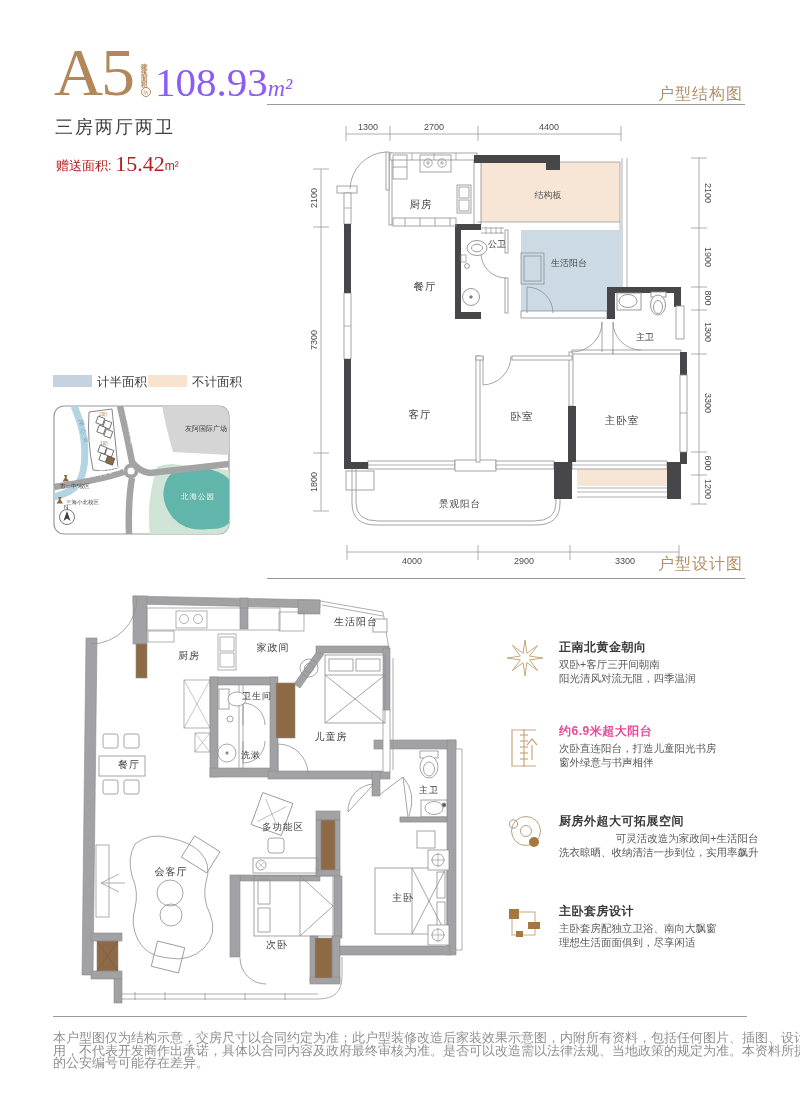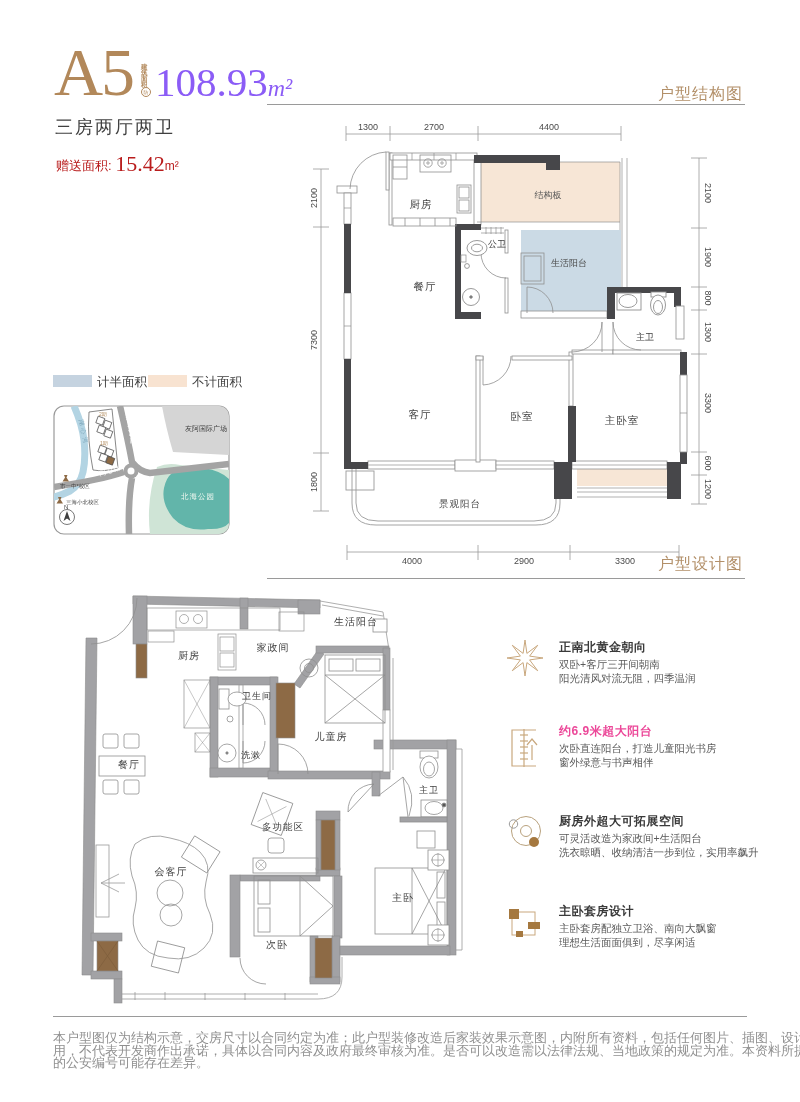--- a/index.html
+++ b/index.html
@@ -499,21 +499,21 @@
 <div class="abs" style="left:559px;top:641px;">
 <div style="font-size:12px;font-weight:bold;color:#3a3a3a;letter-spacing:0.5px;line-height:13px;">正南北黄金朝向</div>
 <div style="font-size:10.5px;color:#5a5a5a;margin-top:3px;line-height:14px;white-space:nowrap;">双卧+客厅三开间朝南<br>阳光清风对流无阻，四季温润</div>
 </div>
 <div class="abs" style="left:559px;top:725px;">
 <div style="font-size:12px;font-weight:bold;color:#ec4899;letter-spacing:0.5px;line-height:13px;">约6.9米超大阳台</div>
 <div style="font-size:10.5px;color:#5a5a5a;margin-top:3px;line-height:14px;white-space:nowrap;">次卧直连阳台，打造儿童阳光书房<br>窗外绿意与书声相伴</div>
 </div>
 <div class="abs" style="left:559px;top:815px;">
 <div style="font-size:12px;font-weight:bold;color:#3a3a3a;letter-spacing:0.5px;line-height:13px;">厨房外超大可拓展空间</div>
-<div style="font-size:10.5px;color:#5a5a5a;margin-top:3px;line-height:14px;white-space:nowrap;">可灵活改造为家政间+生活阳台<br>洗衣晾晒、收纳清洁一步到位，实用率飙升</div>
+<div style="font-size:10.5px;color:#5a5a5a;margin-top:3px;line-height:14px;white-space:nowrap;text-align:right;">可灵活改造为家政间+生活阳台<br>洗衣晾晒、收纳清洁一步到位，实用率飙升</div>
 </div>
 <div class="abs" style="left:559px;top:905px;">
 <div style="font-size:12px;font-weight:bold;color:#3a3a3a;letter-spacing:0.5px;line-height:13px;">主卧套房设计</div>
 <div style="font-size:10.5px;color:#5a5a5a;margin-top:3px;line-height:14px;white-space:nowrap;">主卧套房配独立卫浴、南向大飘窗<br>理想生活面面俱到，尽享闲适</div>
 </div>
 
 <div class="sline" style="left:53px;top:1016px;width:694px;"></div>
 <div class="abs" style="left:53px;top:1032px;font-size:13px;color:#909090;line-height:12.6px;white-space:nowrap;">本户型图仅为结构示意，交房尺寸以合同约定为准；此户型装修改造后家装效果示意图，内附所有资料，包括任何图片、插图、设计图、文字描述或其他资料，仅供参考或识别之<br>用，不代表开发商作出承诺，具体以合同内容及政府最终审核为准。是否可以改造需以法律法规、当地政策的规定为准。本资料所提及楼栋号及房号均为施工编号，与交付后使用<br>的公安编号可能存在差异。</div>
 
 </body></html>

